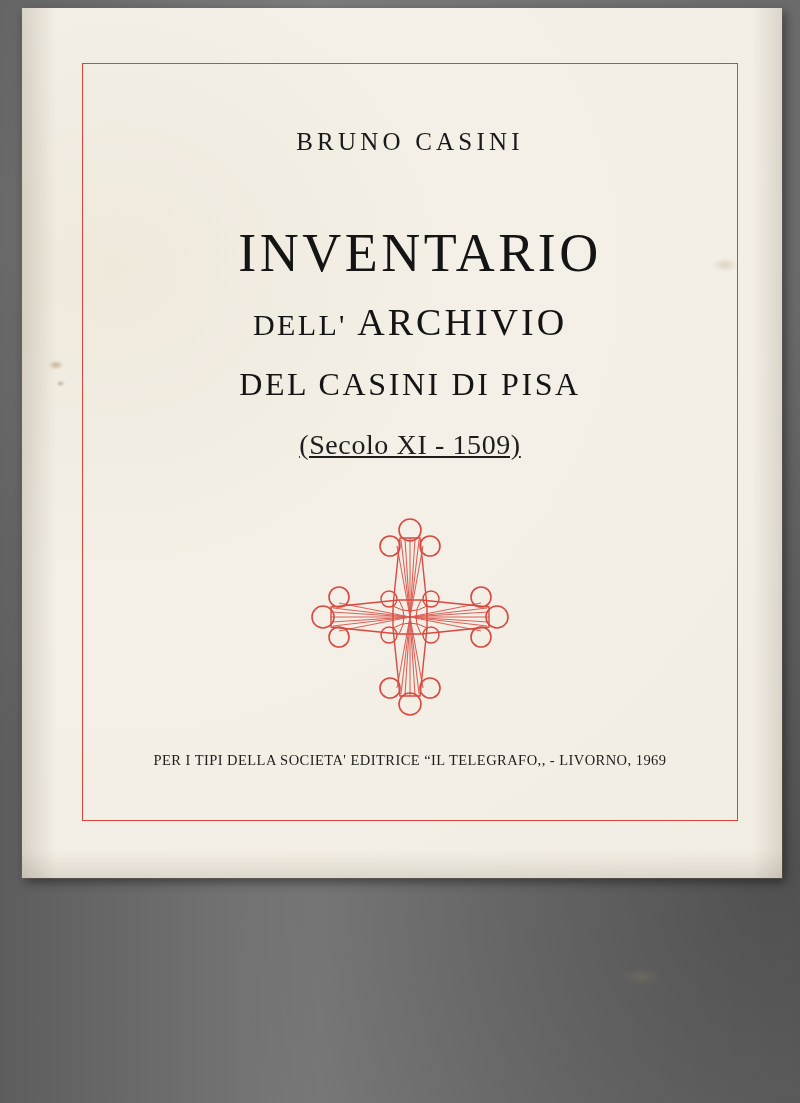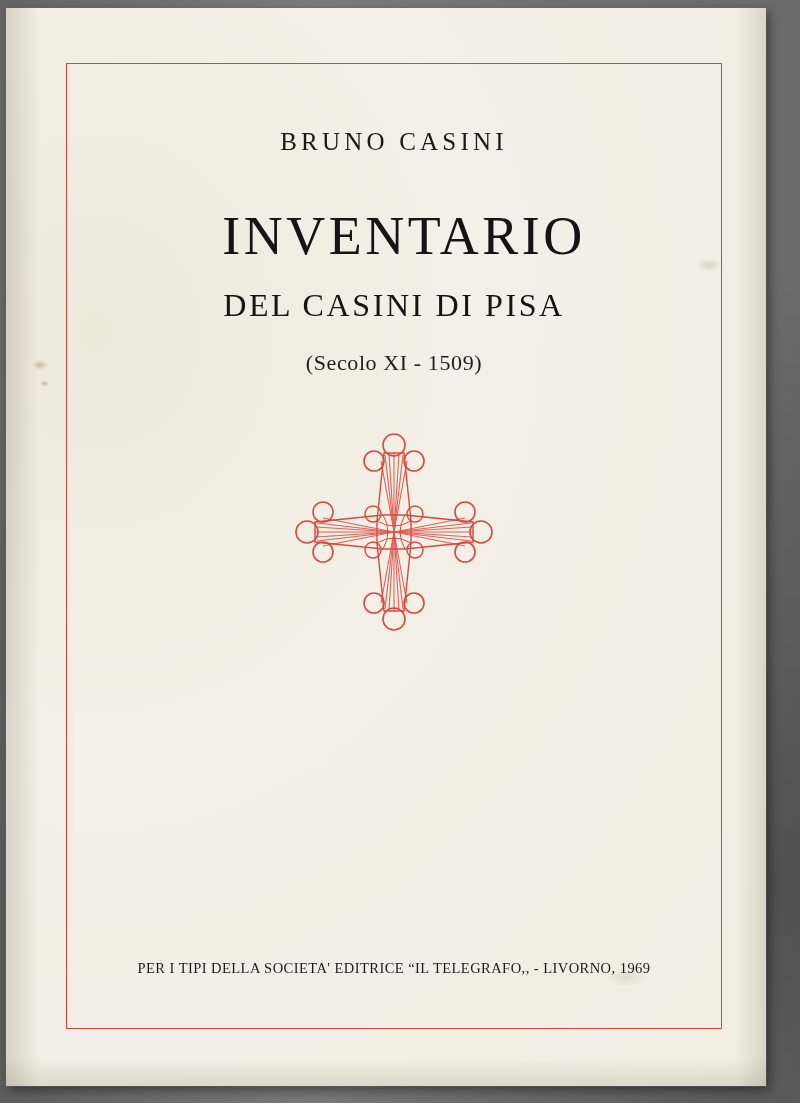--- a/index.html
+++ b/index.html
@@ -30,24 +30,24 @@
     inset: 0;
     background:
       radial-gradient(ellipse at 3% 20%, rgba(255,255,255,0.08), transparent 45%),
       radial-gradient(ellipse at 97% 80%, rgba(0,0,0,0.25), transparent 50%);
     pointer-events: none;
   }
 
   
   #cover {
     position: absolute;
-    left: 6px;
+    left: 22px;
     top: 8px;
     width: 760px;
-    height: 1078px;
+    height: 870px;
     background: #f3efe6;
     background-image:
       radial-gradient(ellipse at 12% 30%, #efe9dc 0%, #f4f0e7 38%, #f2ede3 100%),
       linear-gradient(180deg, #f5f2ea 0%, #f1ece2 55%, #eee8dc 100%);
     box-shadow:
       0 0 0 1px rgba(120,110,95,0.35),
       3px 4px 10px rgba(0,0,0,0.45);
   }
   
   .spot {
@@ -97,21 +97,21 @@
   #author {
     margin-top: 65px;
     font-family: "Liberation Serif", serif;
     font-size: 25px;
     letter-spacing: 4.2px;
     color: #191919;
     white-space: nowrap;
   }
 
   #title-main {
-    margin-top: 52px;
+    margin-top: 69px;
     font-size: 54px;
     letter-spacing: 3.5px;
     color: #141414;
     line-height: 1.05;
     padding-left: 20px;
   }
 
   #title-line2 {
     margin-top: 18px;
     font-size: 38px;
@@ -126,23 +126,24 @@
 
   #title-line3 {
     margin-top: 22px;
     font-size: 32px;
     letter-spacing: 2.6px;
     color: #141414;
   }
 
   #subtitle {
     margin-top: 26px;
-    font-size: 22px;
+    font-size: 28px;
     letter-spacing: 0.6px;
     color: #1d1d1d;
+    text-decoration: underline;
   }
 
   
   #ornament {
     margin-top: 36px;
     height: 240px;
     display: flex;
     align-items: center;
     justify-content: center;
   }
@@ -175,20 +176,24 @@
     <div id="edge-shadow"></div>
 
     <div id="frame"></div>
 
     <div id="content">
 
       <div id="author">BRUNO CASINI</div>
 
       <div id="title-main">INVENTARIO</div>
 
+      <div id="title-line2">
+        <span class="small">DELL'</span>
+        <span>ARCHIVIO</span>
+      </div>
 
       <div id="title-line3">DEL CASINI DI PISA</div>
 
       <div id="subtitle">(Secolo XI - 1509)</div>
 
       <div id="ornament">
         <svg width="210" height="230" viewBox="0 0 210 230" aria-hidden="true">
           <defs>
             <g id="tip-cluster">
               <circle cx="0" cy="0" r="11" fill="none" stroke="#d9493f" stroke-width="1.6"></circle>

